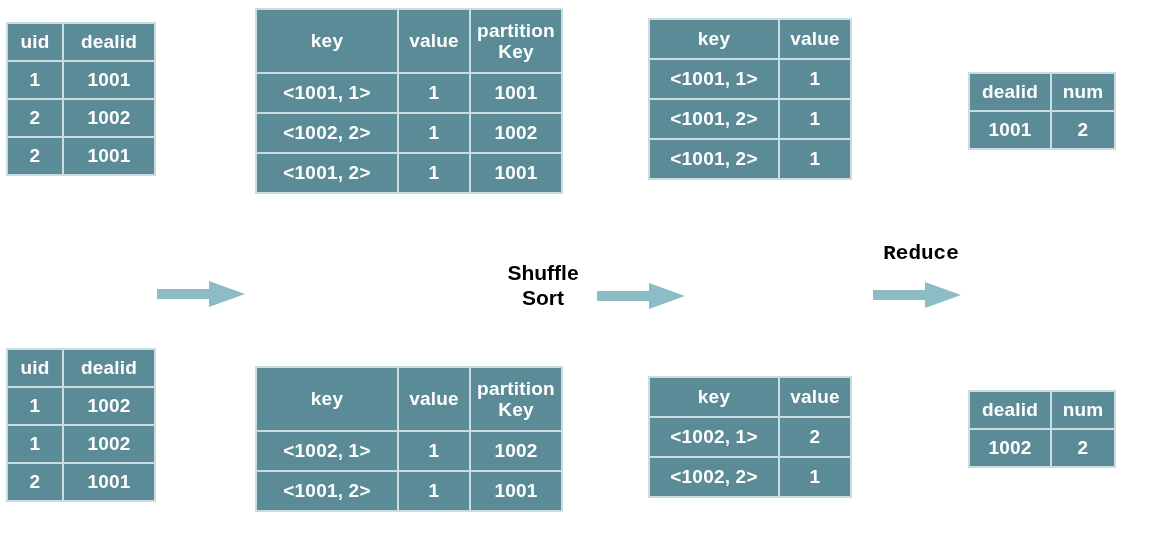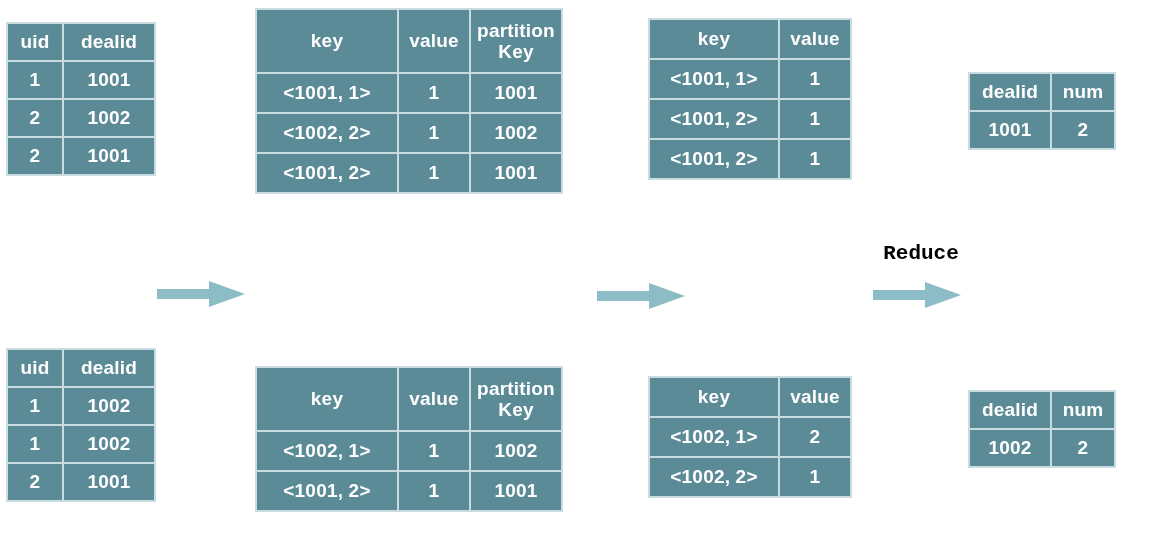--- a/index.html
+++ b/index.html
@@ -157,20 +157,22 @@
       <td class="c1">2</td>
     </tr>
   </tbody>
     </table>
 
 
   <svg class="arrow" style="left:157px; top:281px;" viewBox="0 0 88 26">
     <polygon points="0,8 52,8 52,0 88,13 52,26 52,18 0,18" fill="#8cbcc6"></polygon>
   </svg>
 
+  <div class="stage-label" style="left:488px; top:261px; width:110px;">Shuffle
+Sort</div>
 
   <svg class="arrow" style="left:597px; top:283px;" viewBox="0 0 88 26">
     <polygon points="0,8 52,8 52,0 88,13 52,26 52,18 0,18" fill="#8cbcc6"></polygon>
   </svg>
 
   <div class="stage-label" style="left:866px; top:242px; width:110px;font-family:Liberation Mono, monospace;">Reduce</div>
 
   <svg class="arrow" style="left:873px; top:282px;" viewBox="0 0 88 26">
     <polygon points="0,8 52,8 52,0 88,13 52,26 52,18 0,18" fill="#8cbcc6"></polygon>
   </svg>

